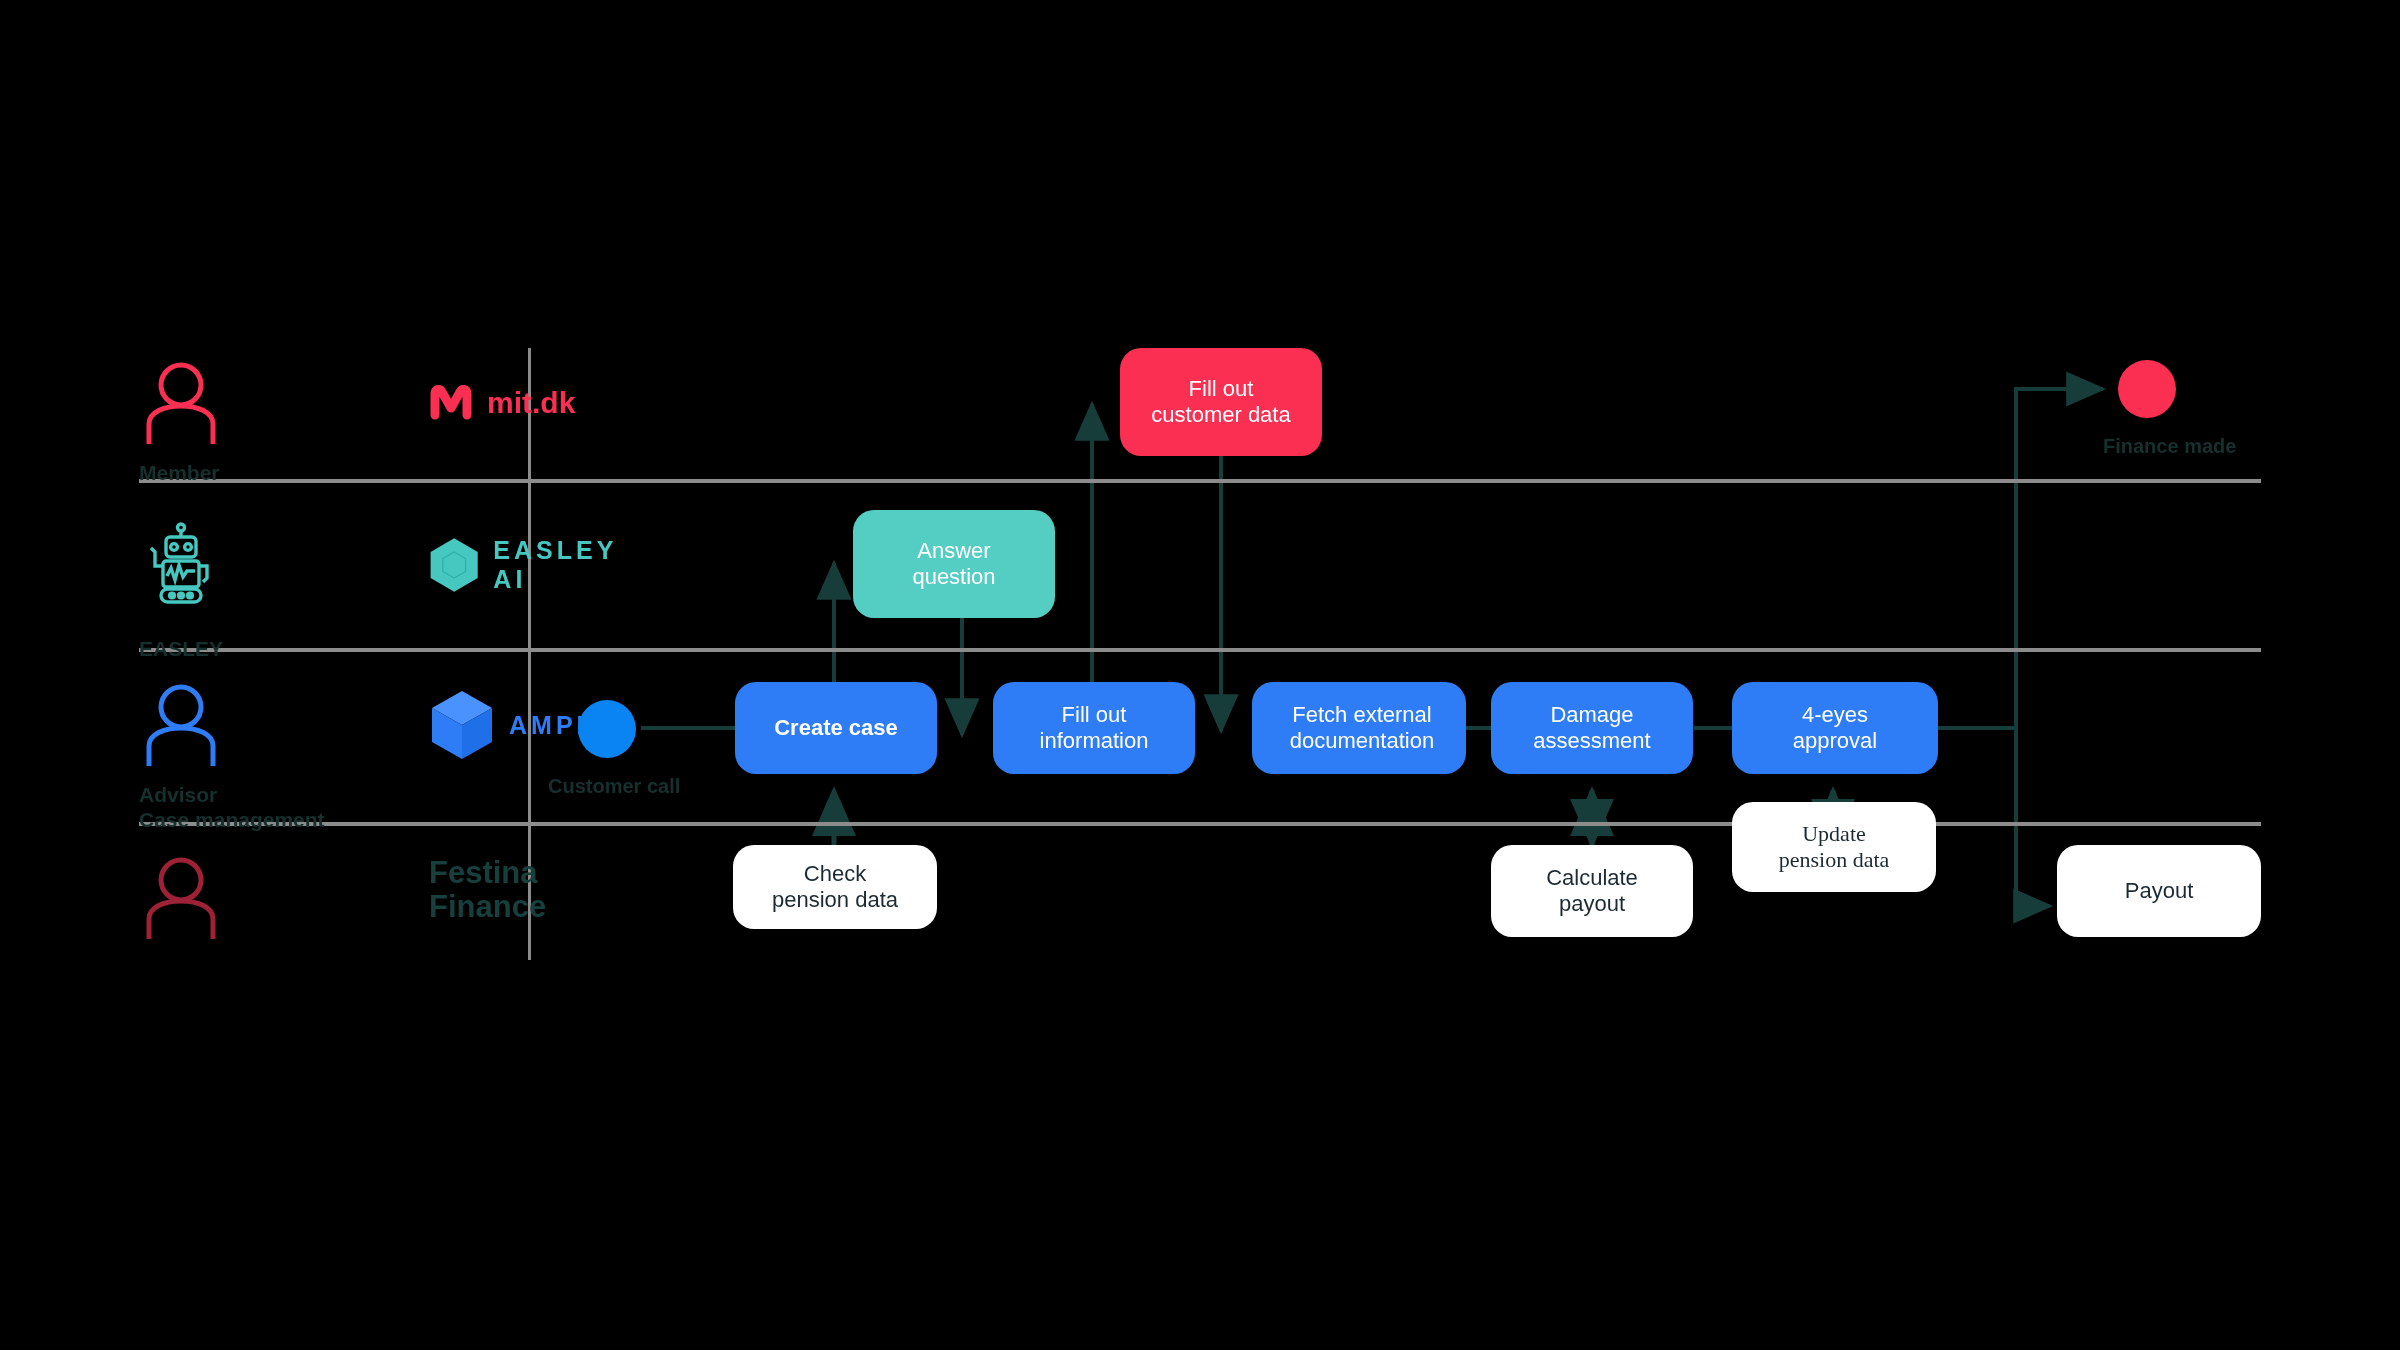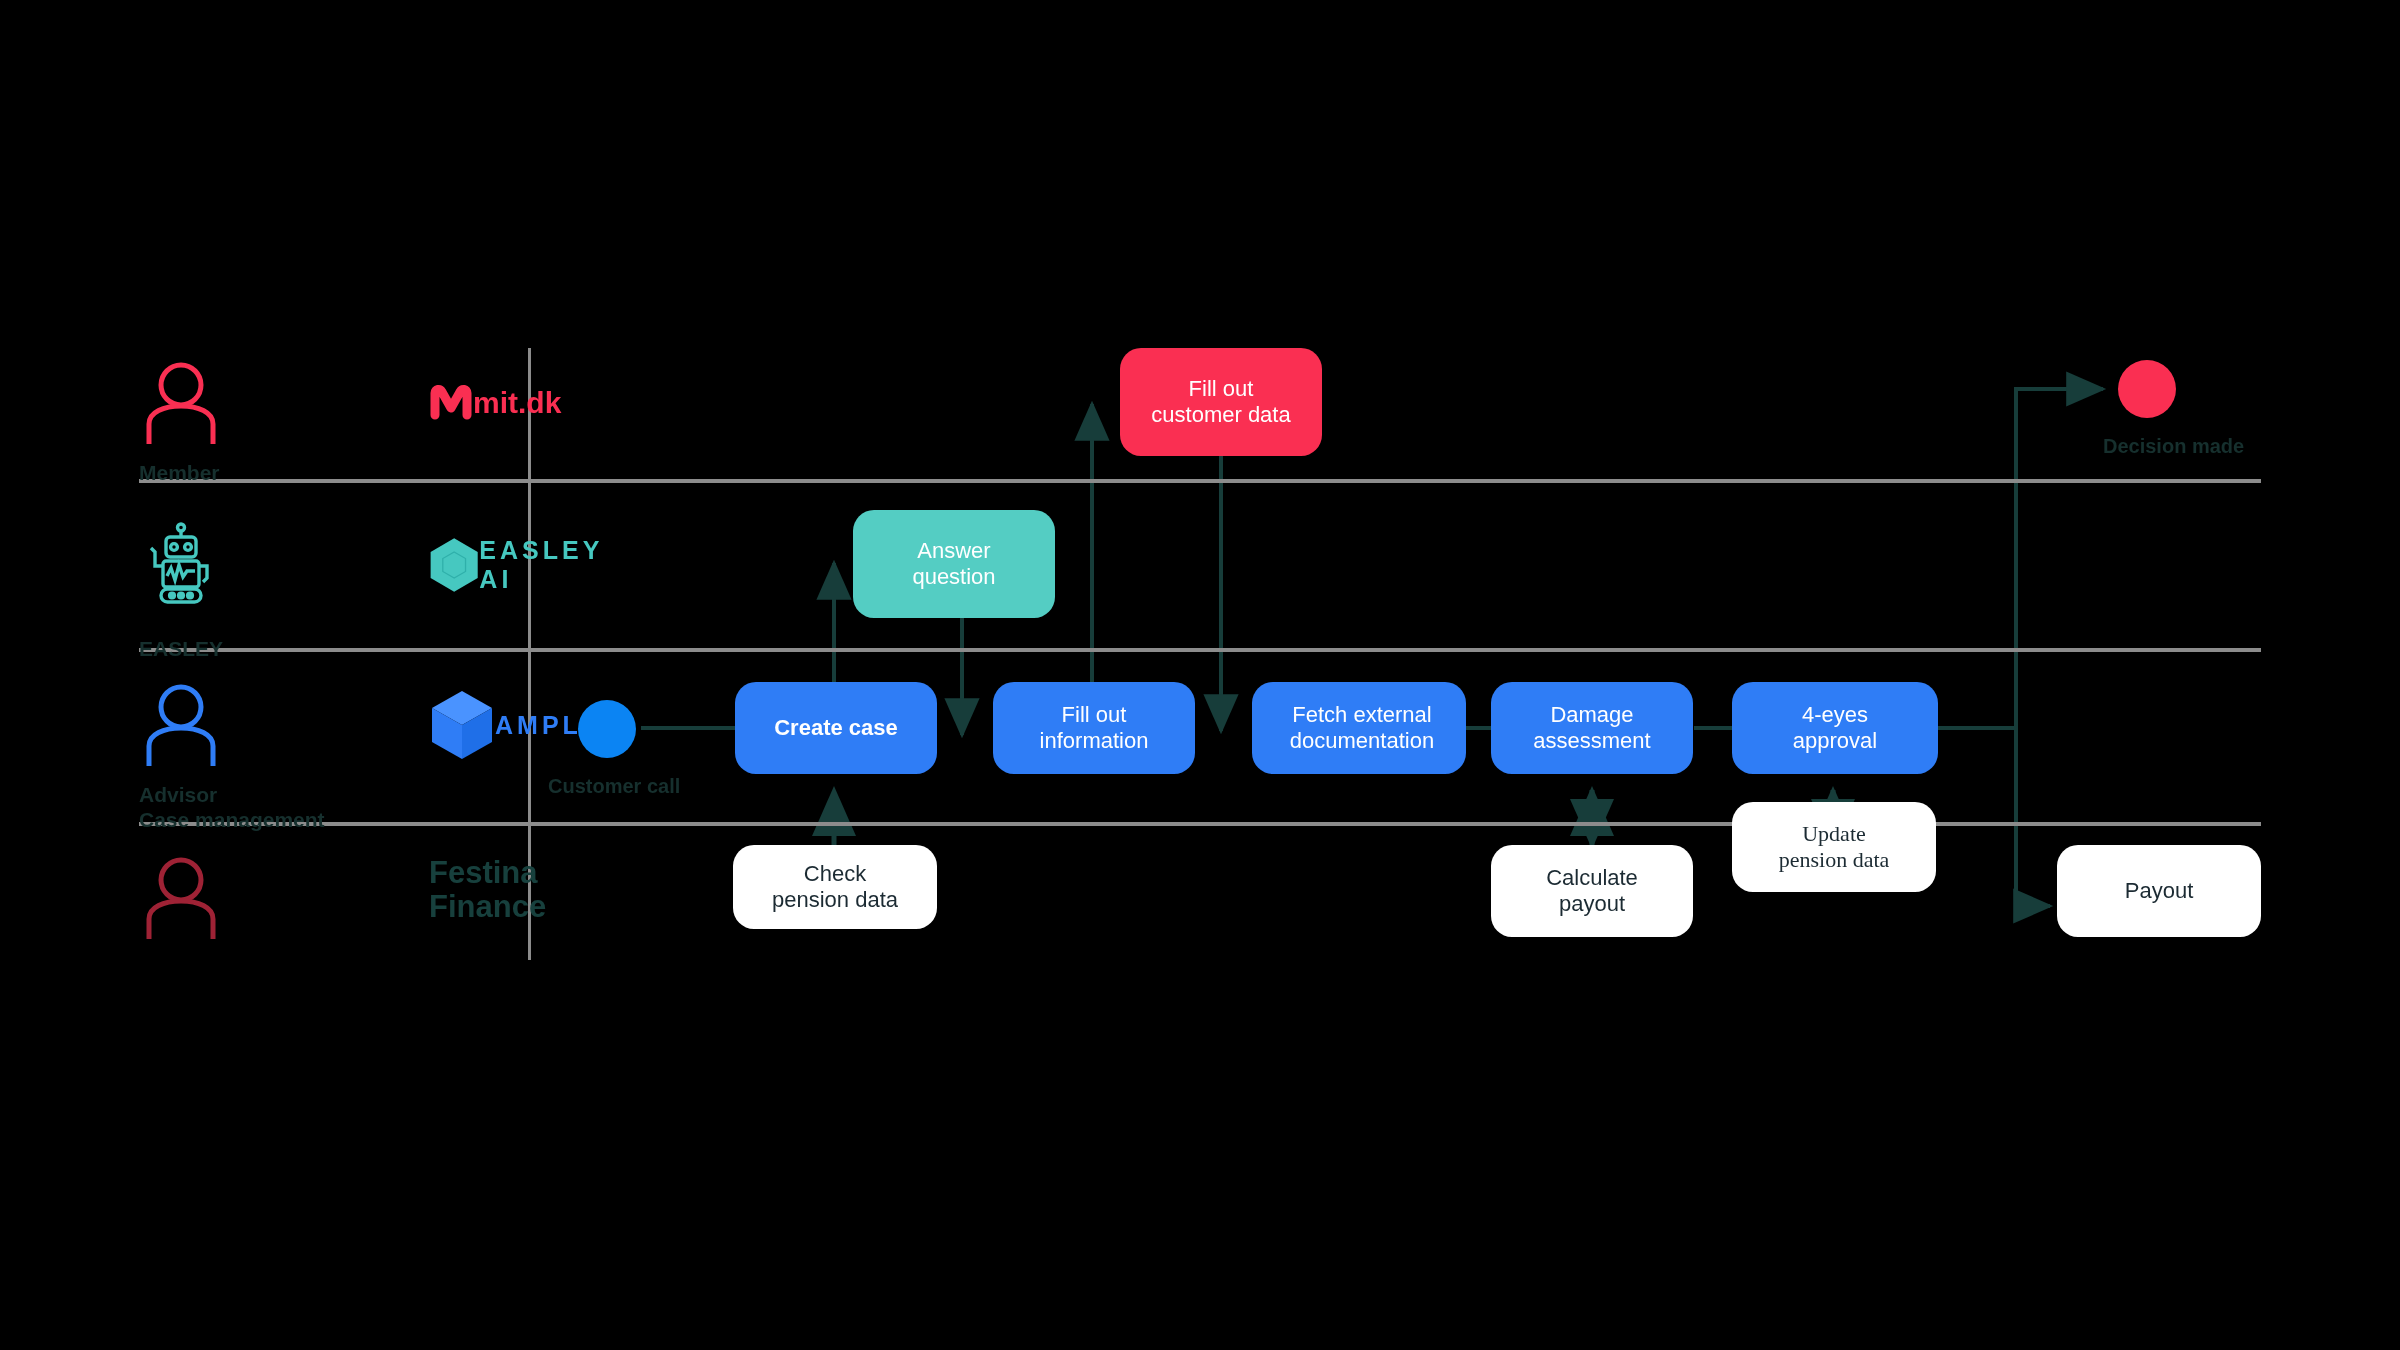--- a/index.html
+++ b/index.html
@@ -7,21 +7,21 @@
        font-family:"Liberation Sans","DejaVu Sans",sans-serif;}
   #stage{position:relative;width:2400px;height:1350px;background:#000;}
 
   
   .lane-divider{position:absolute;left:139px;width:2122px;height:4px;background:#8c8c8c;}
   .lane-vsep{position:absolute;width:3px;background:#8c8c8c;}
 
   
   .lane-head{position:absolute;left:139px;width:390px;}
   .lane-icon{position:absolute;left:0;top:0;width:84px;height:84px;}
-  .lane-logo{position:absolute;left:290px;top:8px;height:70px;display:flex;align-items:center;}
+  .lane-logo{position:absolute;left:290px;top:8px;height:70px;display:flex;align-items:center;gap:14px;}
   .lane-logo-text{font-weight:bold;letter-spacing:2px;font-size:25px;}
   .lane-label{position:absolute;left:0;font-size:21px;line-height:25px;color:#16302e;font-weight:bold;white-space:pre-line;}
 
   
   .node{position:absolute;border-radius:21px;display:flex;align-items:center;
         justify-content:center;text-align:center;font-size:22px;line-height:26px;
         white-space:pre-line;box-sizing:border-box;padding:4px 10px;}
   .node.blue{background:#2f7df6;color:#fff;}
   .node.red{background:#fa2f52;color:#fff;}
   .node.teal{background:#54cdc3;color:#fff;}
@@ -156,21 +156,21 @@
       <span class="lane-logo-text" style="color:#17403d;font-size:31px;line-height:34px;letter-spacing:0;white-space:pre-line;">Festina
 Finance</span>
     </div>
     <div class="lane-label" style="top:110px;"></div>
   </div>
 
   <div class="ev blue" style="left:578px;top:700px;width:58px;height:58px;"></div>
   <div class="ev-label" style="left:548px;top:775px;">Customer call</div>
 
   <div class="ev red" style="left:2118px;top:360px;width:58px;height:58px;"></div>
-  <div class="ev-label" style="left:2103px;top:435px;">Decision made</div>
+  <div class="ev-label" style="left:2103px;top:435px;">Finance made</div>
 
   <div class="node red" style="left:1120px;top:348px;width:202px;height:108px;">
     <span>Fill out
 customer data</span></div>
 
   <div class="node teal" style="left:853px;top:510px;width:202px;height:108px;">
     <span>Answer
 question</span></div>
 
   <div class="node blue" style="left:735px;top:682px;width:202px;height:92px;font-weight:bold;">

